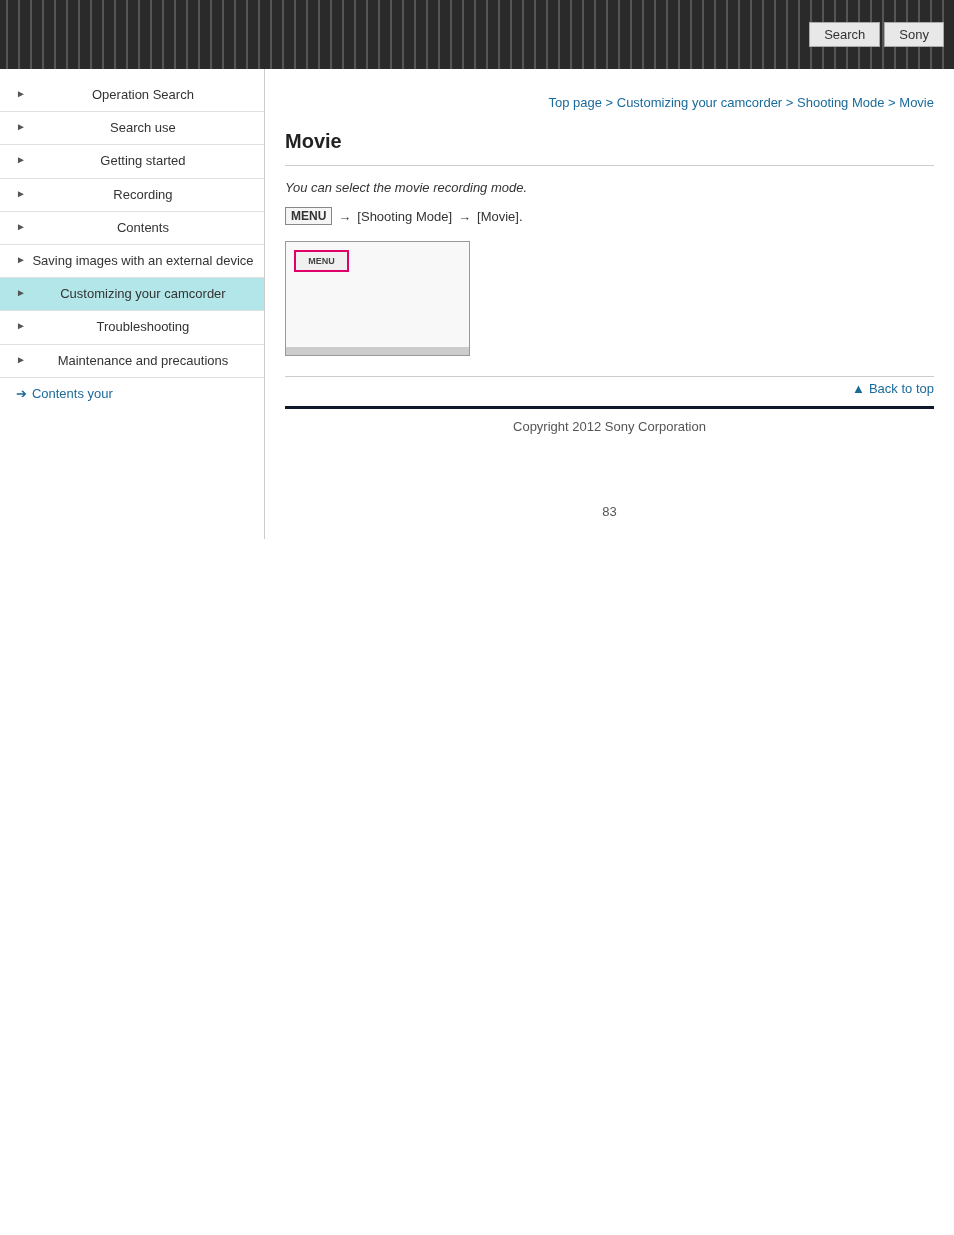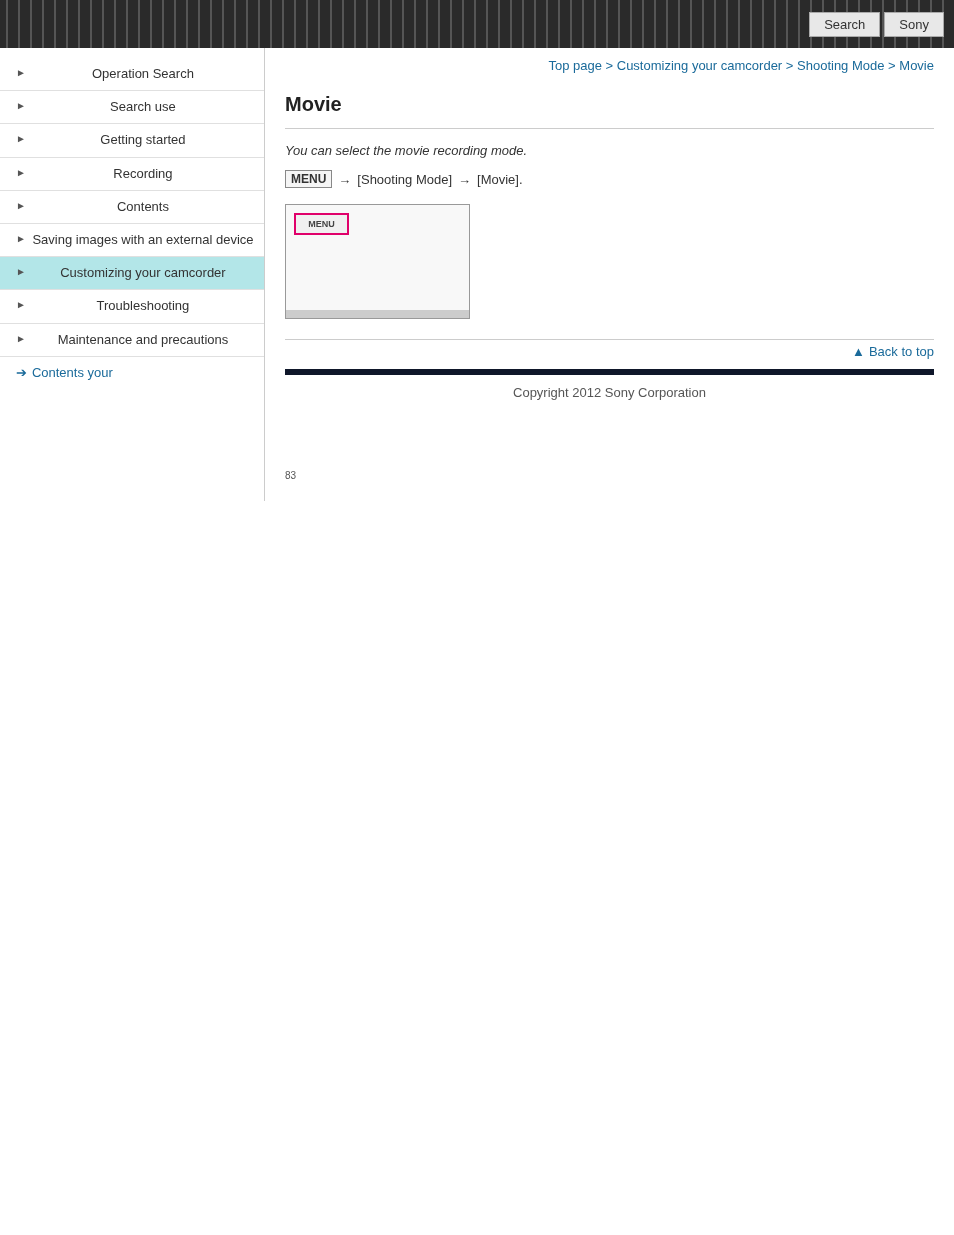--- a/index.html
+++ b/index.html
@@ -1,21 +1,21 @@
 <!DOCTYPE html>
 <html><head>
   <meta charset="utf-8">
   <style>
     * { margin: 0; padding: 0; box-sizing: border-box; }
     body { font-family: Arial, sans-serif; font-size: 13px; background: #fff; color: #333; width: 954px; min-height: 1235px; }
 
     
     .header-bar {
       width: 100%;
-      height: 48px;
+      height: 69px;
       background: repeating-linear-gradient(
         90deg,
         #2a2a2a 0px,
         #2a2a2a 6px,
         #555 6px,
         #555 8px,
         #2a2a2a 8px,
         #2a2a2a 12px
       );
       display: flex;
@@ -85,21 +85,21 @@
     }
     .contents-list-link .arrow-right {
       margin-right: 5px;
       color: #1a6a9a;
       font-size: 13px;
     }
 
     
     .main-content {
       flex: 1;
-      padding: 10px 20px 20px 20px;
+      padding: 26px 20px 20px 20px;
     }
 
     
     .breadcrumb {
       text-align: right;
       font-size: 13px;
       color: #1a6a9a;
       margin-bottom: 14px;
       padding-bottom: 6px;
     }
@@ -200,28 +200,28 @@
       align-items: center;
       gap: 4px;
     }
 
     
     .footer {
       text-align: center;
       font-size: 13px;
       color: #555;
       padding: 10px 0 20px 0;
-      border-top: 6px solid #0f172a;
+      border-top: 3px solid #0f172a;
       margin-top: 6px;
     }
 
     
     .page-number {
-      text-align: left;
-      font-size: 10px;
+      text-align: center;
+      font-size: 13px;
       color: #555;
       margin-top: 40px;
       padding-top: 10px;
     }
   </style>
 </head>
 <body>
 
 <div class="header-bar">
   <div class="header-buttons">

